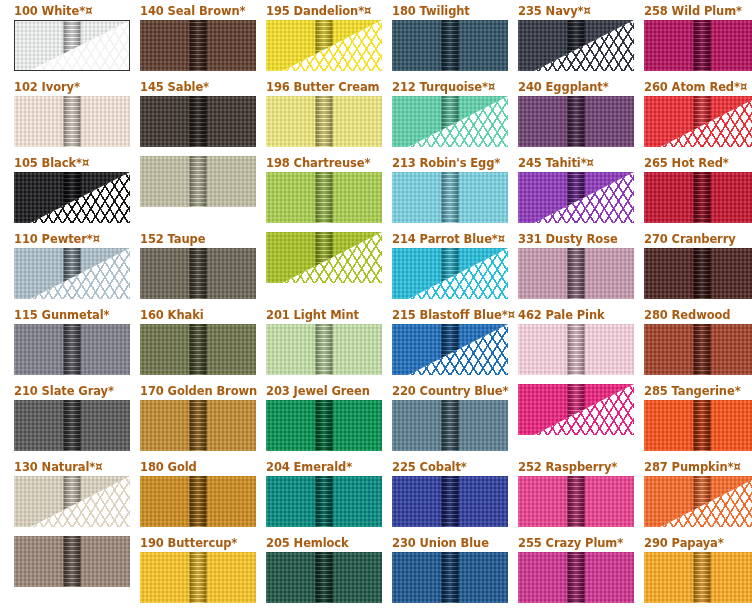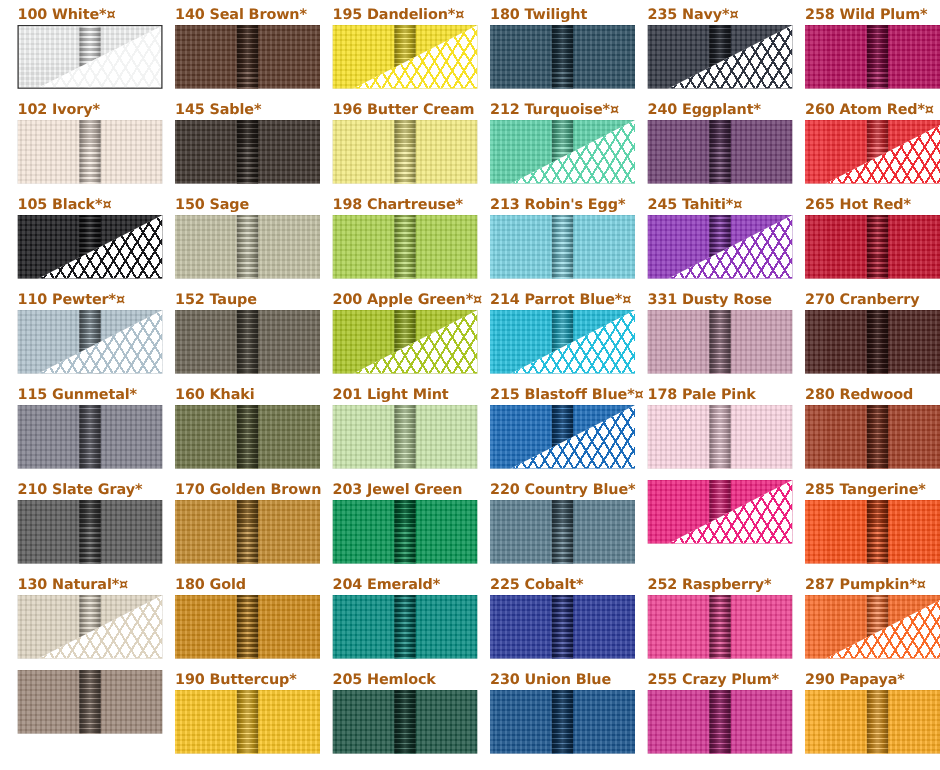--- a/index.html
+++ b/index.html
@@ -202,21 +202,20 @@
       <div class="swatch-label">105 Black*¤</div>
       <div class="swatch" style="--c: #17171a;">
         <div class="tape" style="--c: #17171a;"></div>
         <div class="coil dark" style="--c: #17171a;"></div>
         <div class="mesh">
           <div class="mesh-net" style="--c: #17171a;"></div>
         </div>
       </div>
     </div>
     <div class="cell">
-      <div class="swatch-label">150 Sage</div>
       <div class="swatch" style="--c: #c2c0a4;">
         <div class="tape" style="--c: #c2c0a4;"></div>
         <div class="coil" style="--c: #c2c0a4;"></div>
       </div>
     </div>
     <div class="cell">
       <div class="swatch-label">198 Chartreuse*</div>
       <div class="swatch" style="--c: #aad14d;">
         <div class="tape" style="--c: #aad14d;"></div>
         <div class="coil" style="--c: #aad14d;"></div>
@@ -257,21 +256,20 @@
       </div>
     </div>
     <div class="cell">
       <div class="swatch-label">152 Taupe</div>
       <div class="swatch" style="--c: #6b6455;">
         <div class="tape" style="--c: #6b6455;"></div>
         <div class="coil dark" style="--c: #6b6455;"></div>
       </div>
     </div>
     <div class="cell">
-      <div class="swatch-label">200 Apple Green*¤</div>
       <div class="swatch" style="--c: #a8c422;">
         <div class="tape" style="--c: #a8c422;"></div>
         <div class="coil" style="--c: #a8c422;"></div>
         <div class="mesh">
           <div class="mesh-net" style="--c: #a8c422;"></div>
         </div>
       </div>
     </div>
     <div class="cell">
       <div class="swatch-label">214 Parrot Blue*¤</div>
@@ -322,21 +320,21 @@
       <div class="swatch-label">215 Blastoff Blue*¤</div>
       <div class="swatch" style="--c: #1a6bba;">
         <div class="tape" style="--c: #1a6bba;"></div>
         <div class="coil dark" style="--c: #1a6bba;"></div>
         <div class="mesh">
           <div class="mesh-net" style="--c: #1a6bba;"></div>
         </div>
       </div>
     </div>
     <div class="cell">
-      <div class="swatch-label">178 Pale Pink</div>
+      <div class="swatch-label">462 Pale Pink</div>
       <div class="swatch" style="--c: #f9d3e0;">
         <div class="tape" style="--c: #f9d3e0;"></div>
         <div class="coil" style="--c: #f9d3e0;"></div>
       </div>
     </div>
     <div class="cell">
       <div class="swatch-label">280 Redwood</div>
       <div class="swatch" style="--c: #a23f27;">
         <div class="tape" style="--c: #a23f27;"></div>
         <div class="coil dark" style="--c: #a23f27;"></div>

